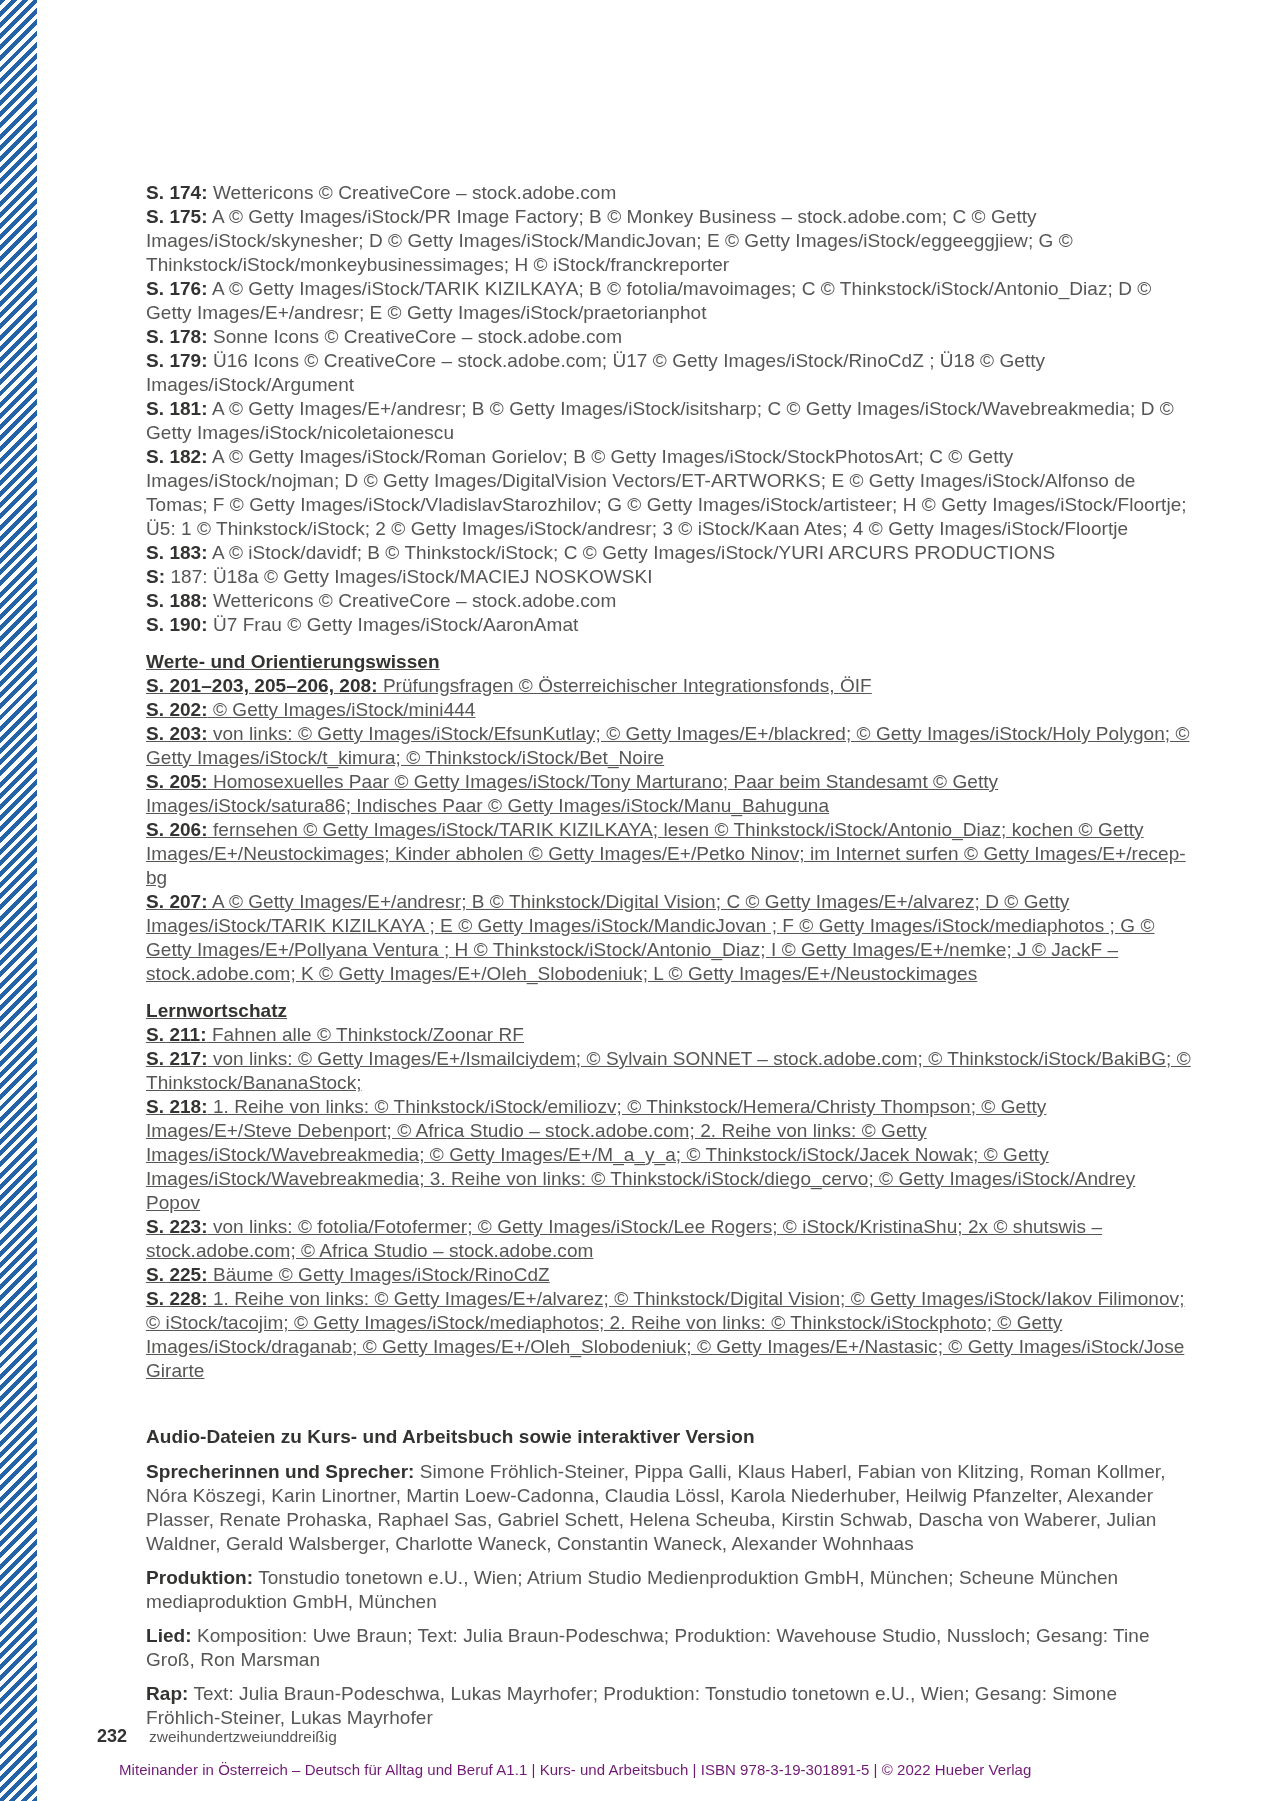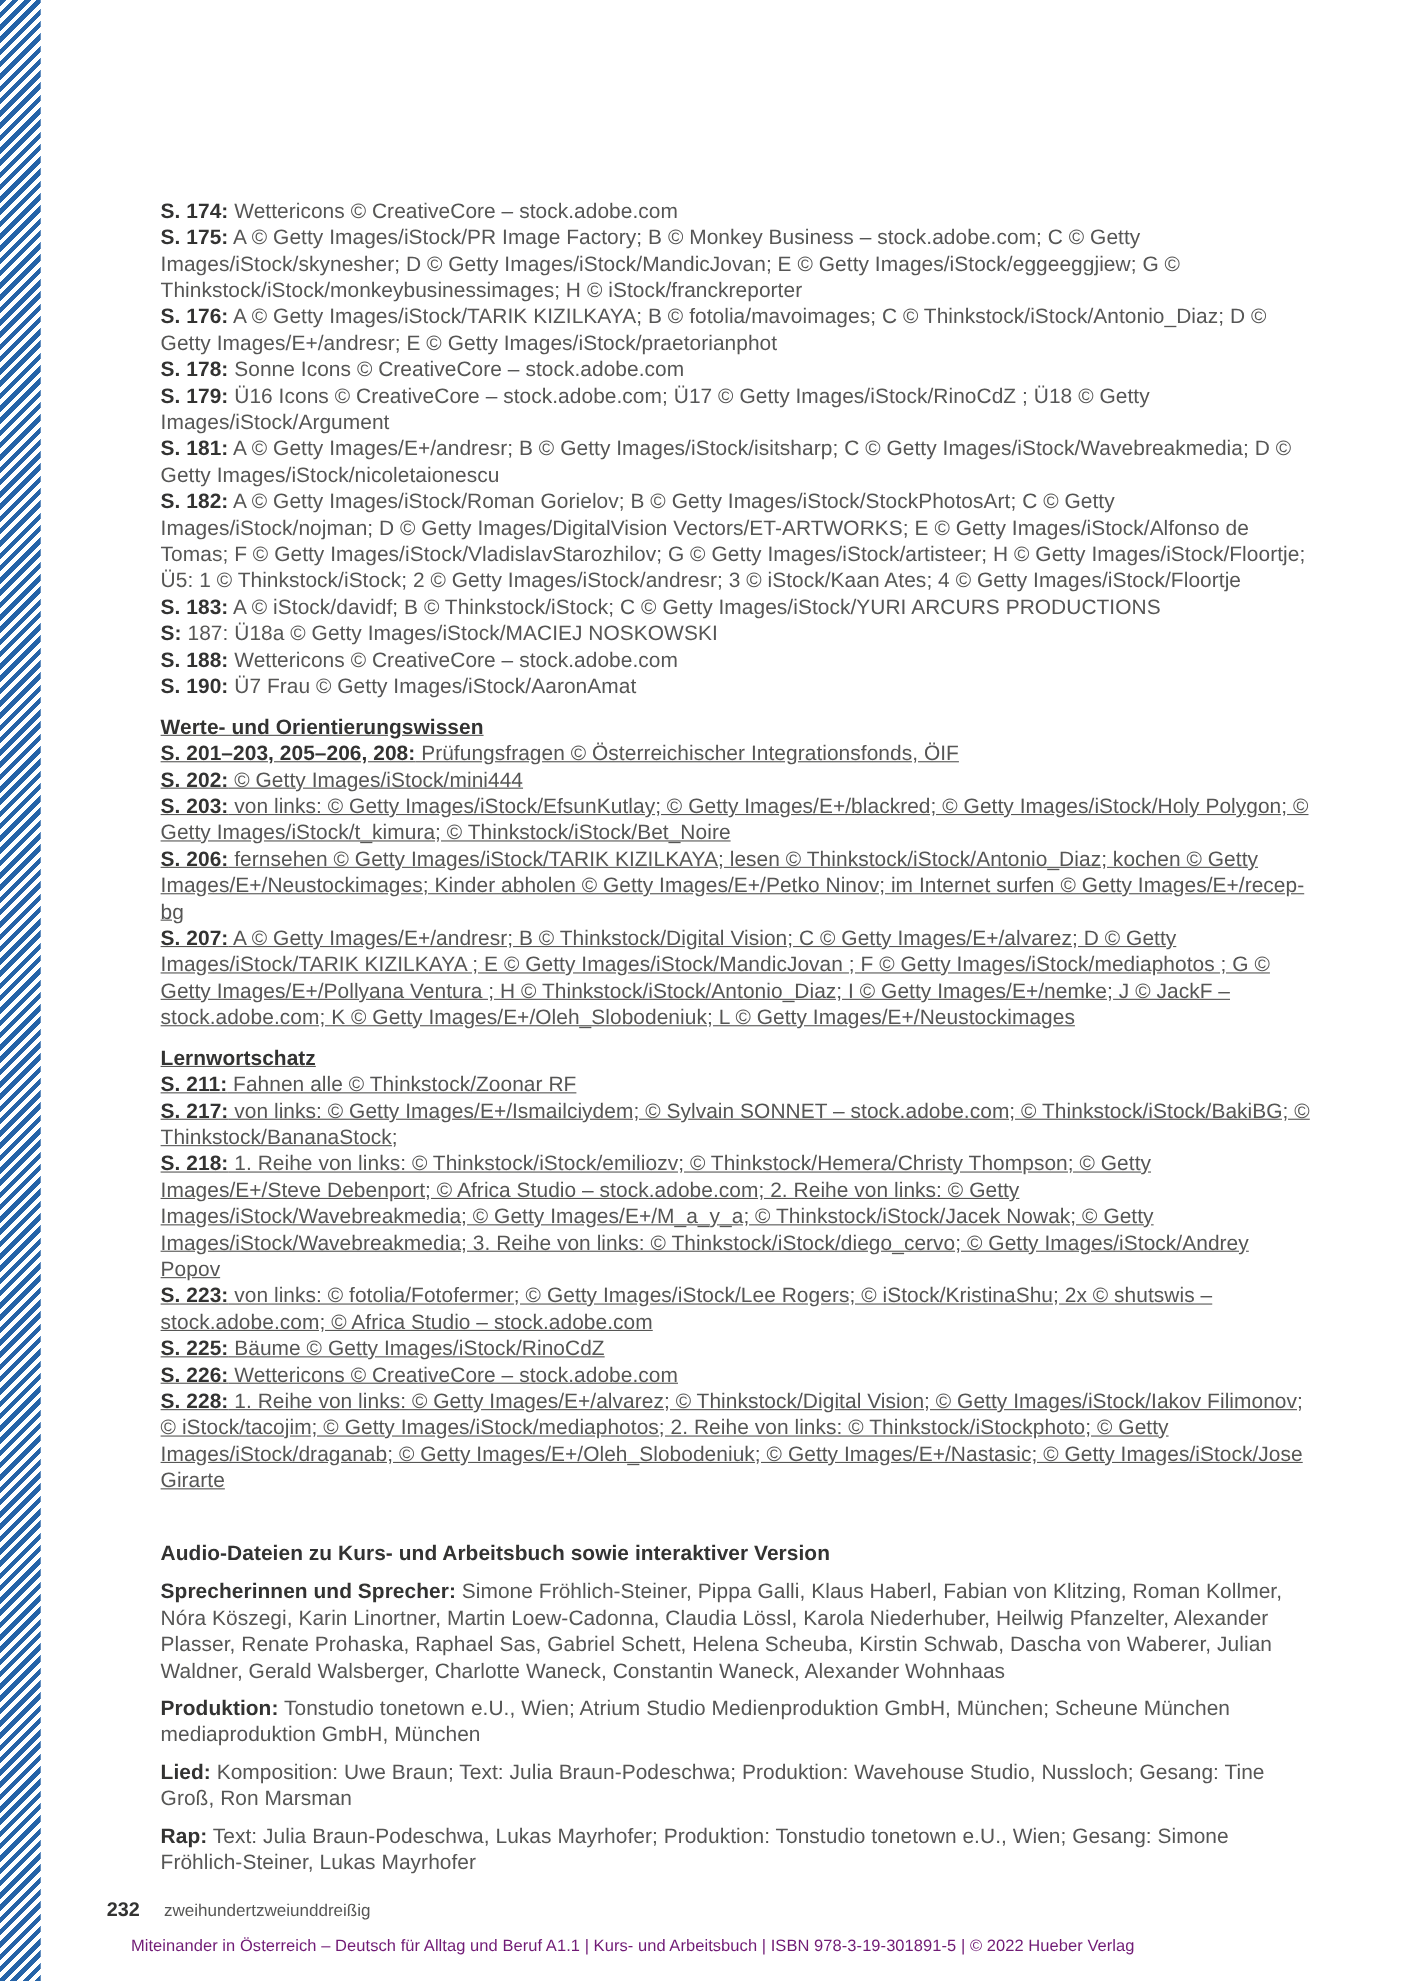--- a/index.html
+++ b/index.html
@@ -85,31 +85,31 @@
       <p class="entry"><strong>S. 183:</strong> A © iStock/davidf; B © Thinkstock/iStock; C © Getty Images/iStock/YURI ARCURS PRODUCTIONS</p>
       <p class="entry"><strong>S:</strong> 187: Ü18a © Getty Images/iStock/MACIEJ NOSKOWSKI</p>
       <p class="entry"><strong>S. 188:</strong> Wettericons © CreativeCore – stock.adobe.com</p>
       <p class="entry"><strong>S. 190:</strong> Ü7 Frau © Getty Images/iStock/AaronAmat</p>
     </div>
     <div class="section section-werte">
       <p class="heading">Werte- und Orientierungswissen</p>
       <p class="entry"><strong>S. 201–203, 205–206, 208:</strong> Prüfungsfragen © Österreichischer Integrationsfonds, ÖIF</p>
       <p class="entry"><strong>S. 202:</strong> © Getty Images/iStock/mini444</p>
       <p class="entry"><strong>S. 203:</strong> von links: © Getty Images/iStock/EfsunKutlay; © Getty Images/E+/blackred; © Getty Images/iStock/Holy Polygon; © Getty Images/iStock/t_kimura; © Thinkstock/iStock/Bet_Noire</p>
+      <p class="entry"><strong>S. 205:</strong> Homosexuelles Paar © Getty Images/iStock/Tony Marturano; Paar beim Standesamt © Getty Images/iStock/satura86; Indisches Paar © Getty Images/iStock/Manu_Bahuguna</p>
       <p class="entry"><strong>S. 206:</strong> fernsehen © Getty Images/iStock/TARIK KIZILKAYA; lesen © Thinkstock/iStock/Antonio_Diaz; kochen © Getty Images/E+/Neustockimages; Kinder abholen © Getty Images/E+/Petko Ninov; im Internet surfen © Getty Images/E+/recep-bg</p>
       <p class="entry"><strong>S. 207:</strong> A © Getty Images/E+/andresr; B © Thinkstock/Digital Vision; C © Getty Images/E+/alvarez; D © Getty Images/iStock/TARIK KIZILKAYA ; E © Getty Images/iStock/MandicJovan ; F © Getty Images/iStock/mediaphotos ; G © Getty Images/E+/Pollyana Ventura ; H © Thinkstock/iStock/Antonio_Diaz; I © Getty Images/E+/nemke; J © JackF – stock.adobe.com; K © Getty Images/E+/Oleh_Slobodeniuk; L © Getty Images/E+/Neustockimages</p>
     </div>
     <div class="section section-lernwortschatz">
       <p class="heading">Lernwortschatz</p>
       <p class="entry"><strong>S. 211:</strong> Fahnen alle © Thinkstock/Zoonar RF</p>
       <p class="entry"><strong>S. 217:</strong> von links: © Getty Images/E+/Ismailciydem; © Sylvain SONNET – stock.adobe.com; © Thinkstock/iStock/BakiBG; © Thinkstock/BananaStock;</p>
       <p class="entry"><strong>S. 218:</strong> 1. Reihe von links: © Thinkstock/iStock/emiliozv; © Thinkstock/Hemera/Christy Thompson; © Getty Images/E+/Steve Debenport; © Africa Studio – stock.adobe.com; 2. Reihe von links: © Getty Images/iStock/Wavebreakmedia; © Getty Images/E+/M_a_y_a; © Thinkstock/iStock/Jacek Nowak; © Getty Images/iStock/Wavebreakmedia; 3. Reihe von links: © Thinkstock/iStock/diego_cervo; © Getty Images/iStock/Andrey Popov</p>
       <p class="entry"><strong>S. 223:</strong> von links: © fotolia/Fotofermer; © Getty Images/iStock/Lee Rogers; © iStock/KristinaShu; 2x © shutswis – stock.adobe.com; © Africa Studio – stock.adobe.com</p>
       <p class="entry"><strong>S. 225:</strong> Bäume © Getty Images/iStock/RinoCdZ</p>
-      <p class="entry"><strong>S. 226:</strong> Wettericons © CreativeCore – stock.adobe.com</p>
       <p class="entry"><strong>S. 228:</strong> 1. Reihe von links: © Getty Images/E+/alvarez; © Thinkstock/Digital Vision; © Getty Images/iStock/Iakov Filimonov; © iStock/tacojim; © Getty Images/iStock/mediaphotos; 2. Reihe von links: © Thinkstock/iStockphoto; © Getty Images/iStock/draganab; © Getty Images/E+/Oleh_Slobodeniuk; © Getty Images/E+/Nastasic; © Getty Images/iStock/Jose Girarte</p>
     </div>
     <div class="section section-audio">
       <p class="heading">Audio-Dateien zu Kurs- und Arbeitsbuch sowie interaktiver Version</p>
       <p class="entry"><strong>Sprecherinnen und Sprecher:</strong> Simone Fröhlich-Steiner, Pippa Galli, Klaus Haberl, Fabian von Klitzing, Roman Kollmer, Nóra Köszegi, Karin Linortner, Martin Loew-Cadonna, Claudia Lössl, Karola Niederhuber, Heilwig Pfanzelter, Alexander Plasser, Renate Prohaska, Raphael Sas, Gabriel Schett, Helena Scheuba, Kirstin Schwab, Dascha von Waberer, Julian Waldner, Gerald Walsberger, Charlotte Waneck, Constantin Waneck, Alexander Wohnhaas</p>
       <p class="entry"><strong>Produktion:</strong> Tonstudio tonetown e.U., Wien; Atrium Studio Medienproduktion GmbH, München; Scheune München mediaproduktion GmbH, München</p>
       <p class="entry"><strong>Lied:</strong> Komposition: Uwe Braun; Text: Julia Braun-Podeschwa; Produktion: Wavehouse Studio, Nussloch; Gesang: Tine Groß, Ron Marsman</p>
       <p class="entry"><strong>Rap:</strong> Text: Julia Braun-Podeschwa, Lukas Mayrhofer; Produktion: Tonstudio tonetown e.U., Wien; Gesang: Simone Fröhlich-Steiner, Lukas Mayrhofer</p>
     </div>
   </div>

